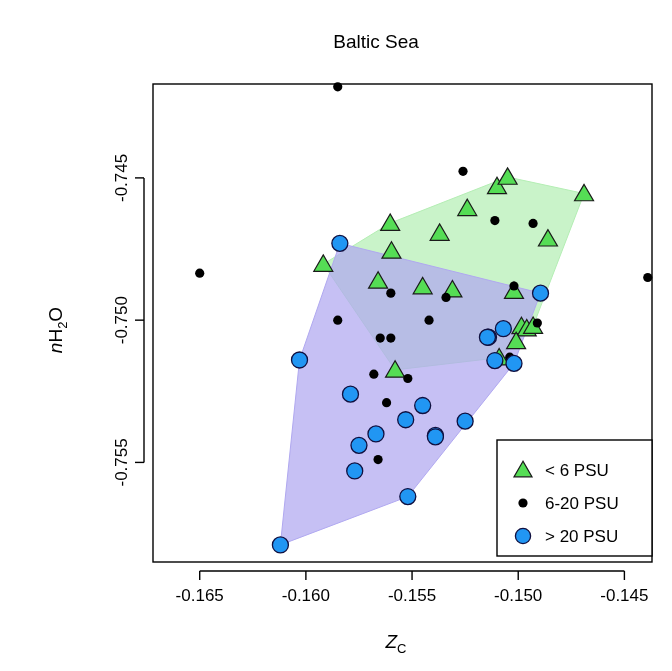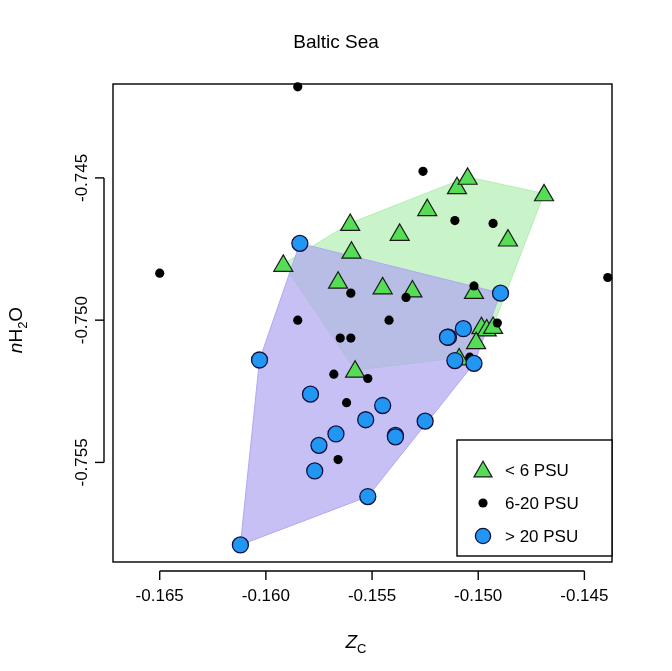--- a/index.html
+++ b/index.html
@@ -1,18 +1,18 @@
 <!DOCTYPE html>
 <html><head>
 <meta charset="utf-8">
 <style>
   html,body{margin:0;padding:0;background:#ffffff;}
   body{width:672px;height:671px;position:relative;overflow:hidden;
        font-family:"Liberation Sans",sans-serif;color:#000;}
-  #plot-root{position:absolute;inset:0;}
+  #plot-root{position:absolute;inset:0;padding-left:40px;}
   svg{display:block;}
   .axis-text{font-family:"Liberation Sans",sans-serif;font-size:17px;fill:#000;}
   .title-text{font-family:"Liberation Sans",sans-serif;font-size:19px;fill:#000;}
   .legend-text{font-family:"Liberation Sans",sans-serif;font-size:17px;fill:#000;}
   .axlab{font-family:"Liberation Sans",sans-serif;font-size:19px;fill:#000;}
   .it{font-style:italic;}
   .sub{font-size:13px;}
 </style>
 </head>
 <body>

